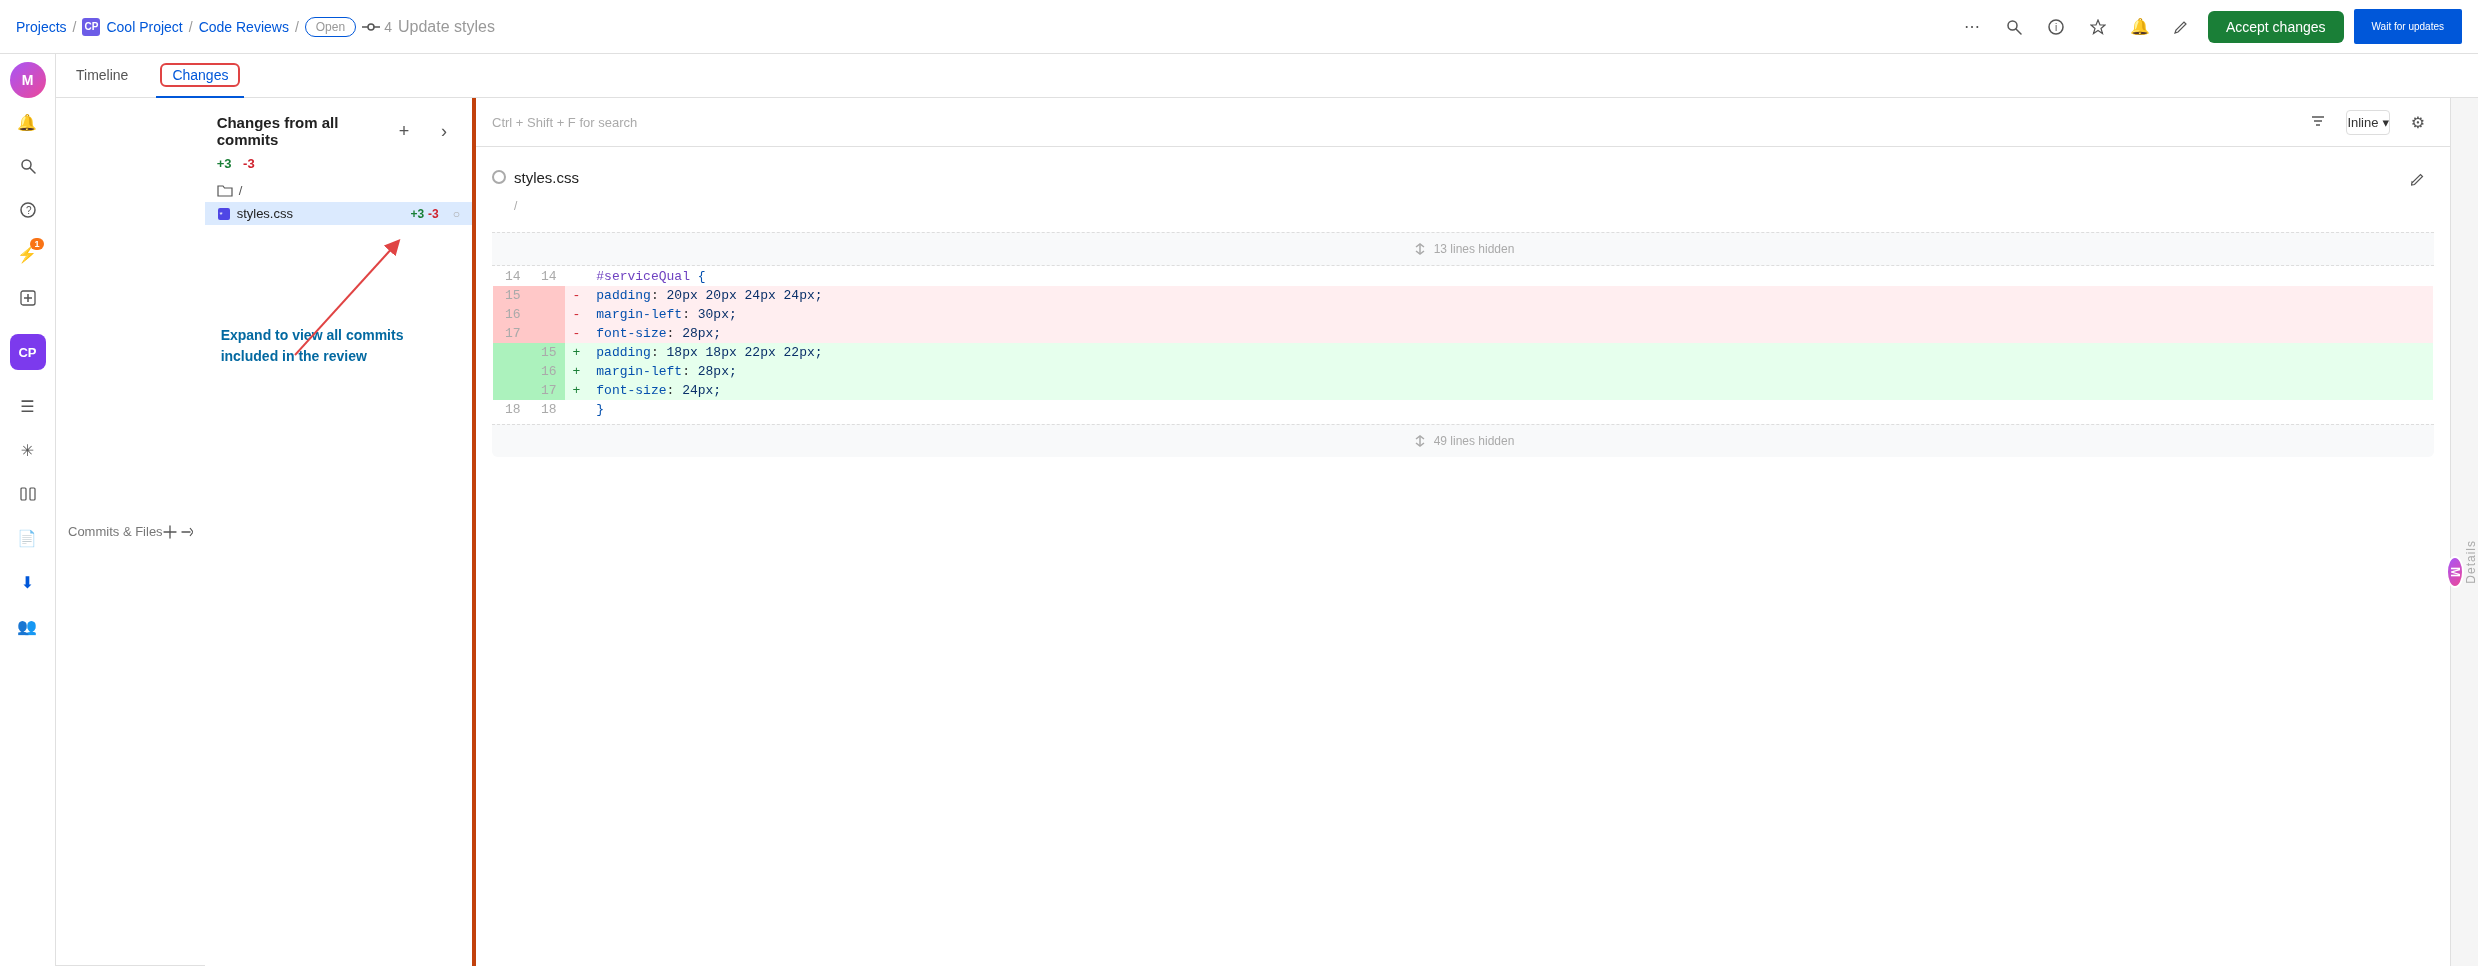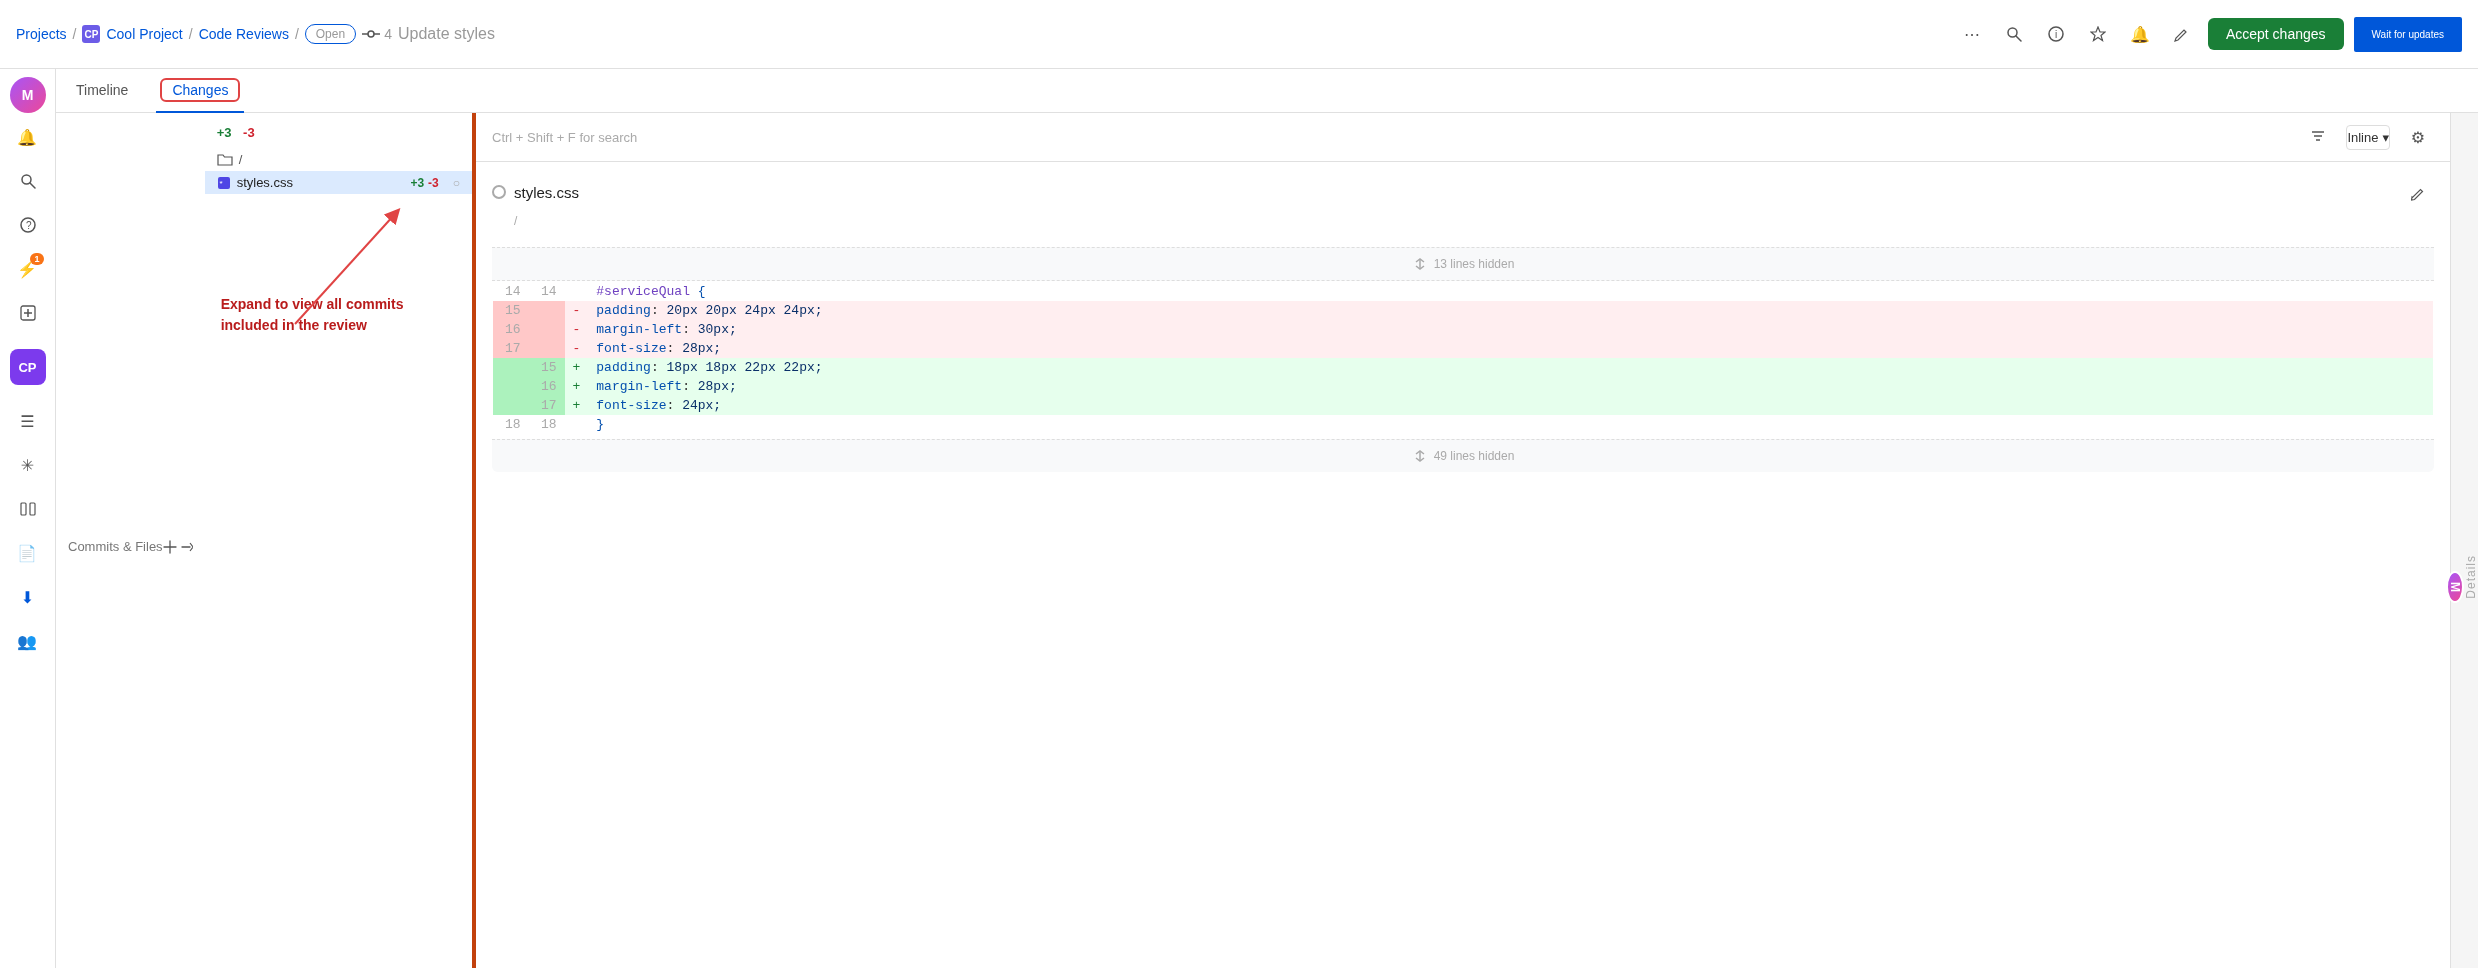--- a/index.html
+++ b/index.html
@@ -3,21 +3,21 @@
   <meta charset="utf-8">
   <style>
     * { box-sizing: border-box; margin: 0; padding: 0; }
     body { font-family: -apple-system, BlinkMacSystemFont, 'Segoe UI', sans-serif; background: #fff; font-size: 13px; color: #333; overflow: hidden; }
 
     
     .topbar {
       display: flex;
       align-items: center;
       padding: 0 16px;
-      height: 69px;
+      height: 54px;
       border-bottom: 1px solid #e0e0e0;
       background: #fff;
       gap: 8px;
     }
     .topbar-breadcrumb {
       display: flex;
       align-items: center;
       gap: 6px;
       flex: 1;
       font-size: 14px;
@@ -362,20 +362,27 @@
                 <path d="M1 7h12M7 1v12" stroke="#555" stroke-width="1.3" stroke-linecap="round"></path>
               </svg>
             <svg width="14" height="14" viewBox="0 0 14 14">
                 <path d="M3 7h8" stroke="#555" stroke-width="1.3" stroke-linecap="round"></path>
                 <path d="M11 3l3 4-3 4" stroke="#555" stroke-width="1.2" fill="none"></path>
               </svg>
           </button>
         </div>
 
         <div class="files-panel-body">
+          <div class="changes-section-header">
+            <span class="changes-section-title">Changes from all commits</span>
+            <div class="changes-section-actions">
+              <button class="icon-btn" style="font-size:18px; color:#555">+</button>
+              <button class="icon-btn" style="font-size:18px; color:#555">›</button>
+            </div>
+          </div>
 
           <div class="diff-stat">
             <span class="diff-add">+3</span>
             <span style="margin:0 4px"> </span>
             <span class="diff-remove">-3</span>
           </div>
 
           <div class="file-tree-item">
             <svg width="16" height="14" viewBox="0 0 16 14">
                 <path d="M1 2h5l1.5 2H15v8H1V2z" stroke="#555" stroke-width="1.2" fill="none"></path>
@@ -399,21 +406,21 @@
           <div style="position:relative; padding: 40px 16px 20px 16px;">
 
             <svg width="220" height="140" viewBox="0 0 220 140" style="position:absolute; top:0; left:60px;">
               <defs>
                 <marker id="arrowhead" markerWidth="8" markerHeight="8" refX="4" refY="4" orient="auto">
                   <path d="M0,0 L8,4 L0,8 Z" fill="#e04444"></path>
                 </marker>
               </defs>
               <path d="M 30 130 L 130 20" stroke="#e04444" stroke-width="2" fill="none" marker-end="url(#arrowhead)"></path>
             </svg>
-            <div style="color:#b91c1c; font-size:14px; font-weight:600; line-height:1.5; margin-top:60px;">
+            <div style="color:#0369a1; font-size:14px; font-weight:600; line-height:1.5; margin-top:60px;">
               <span>Expand to view all commits included in the review</span>
             </div>
           </div>
         </div>
       </div>
 
       <div class="diff-panel">
         <div class="diff-toolbar">
           <span>Ctrl + Shift + F for search</span>
           <div class="diff-toolbar-right">

